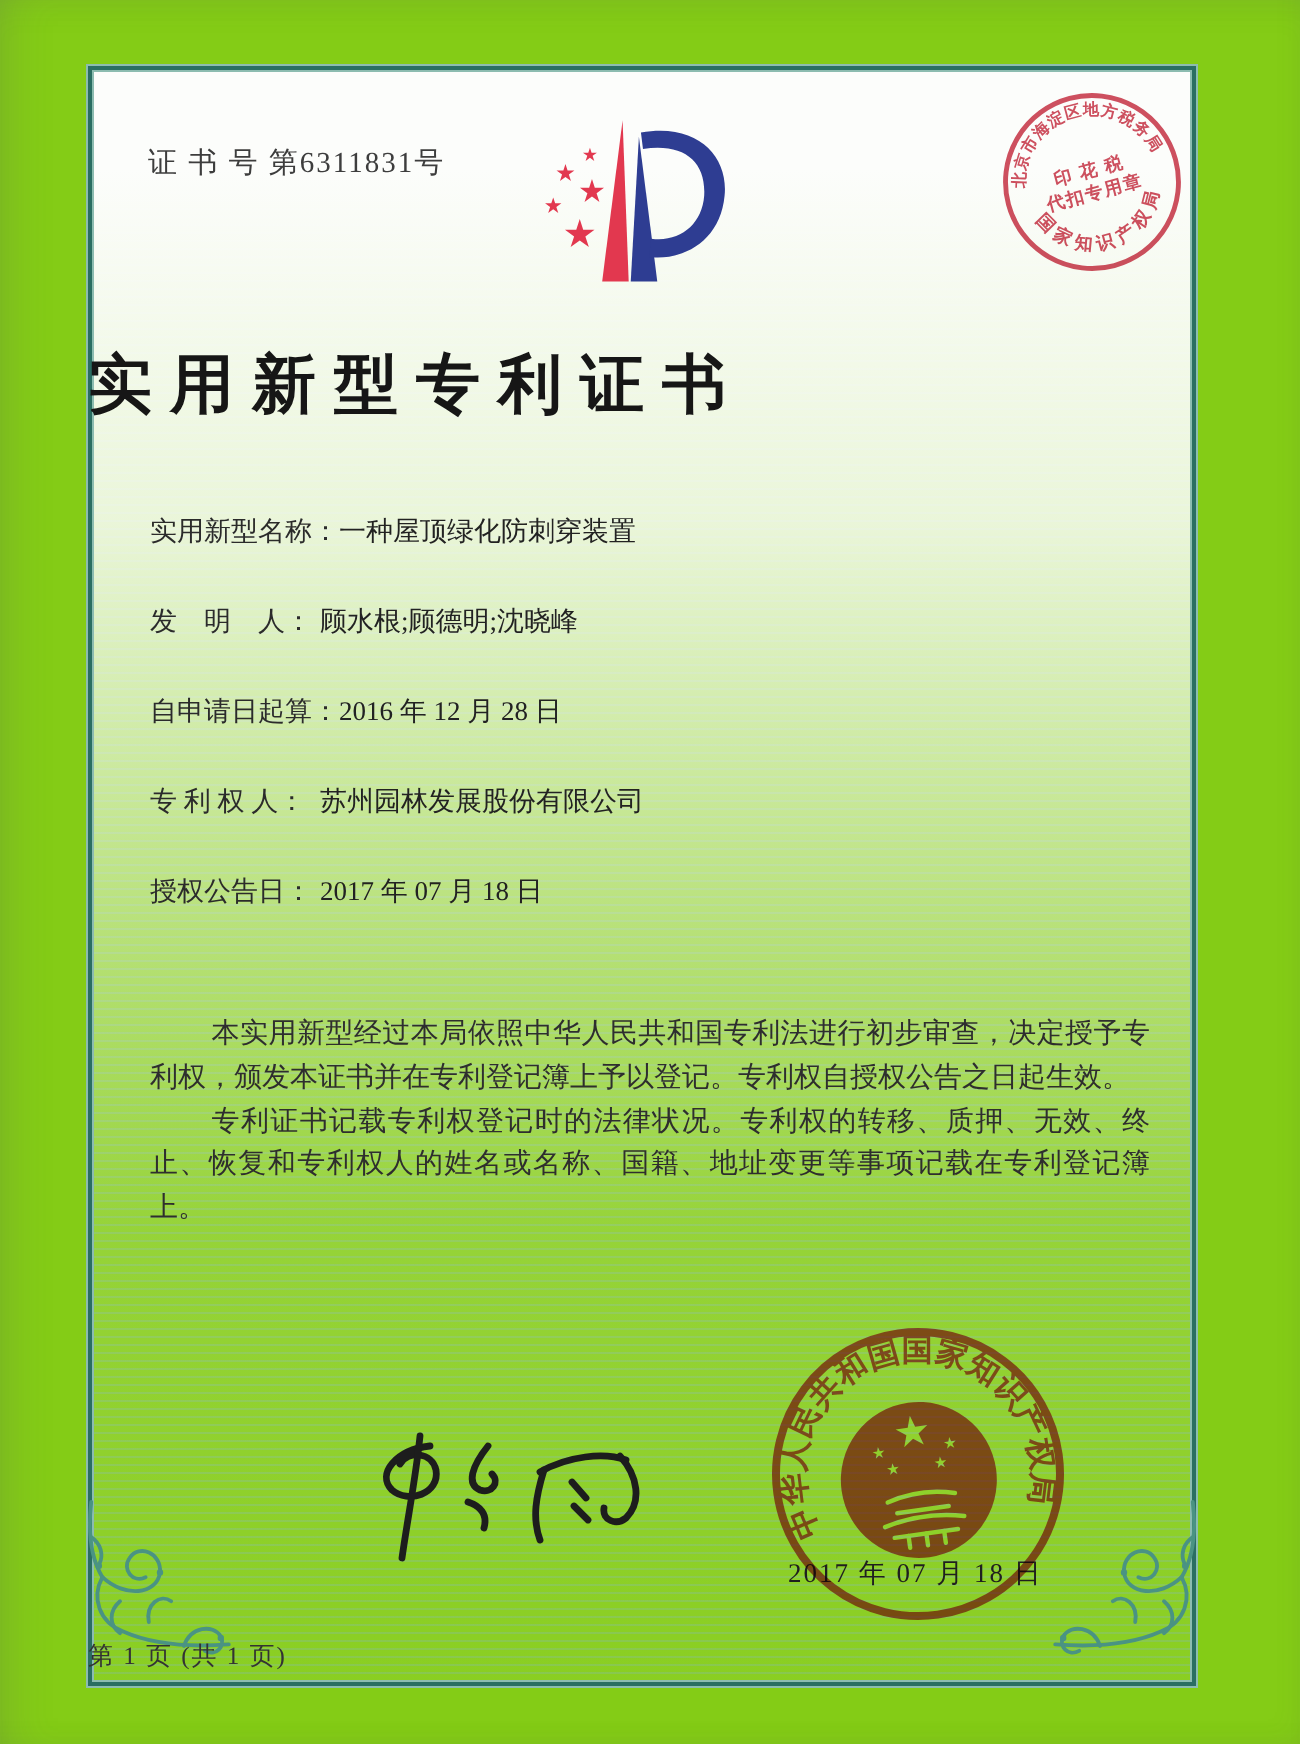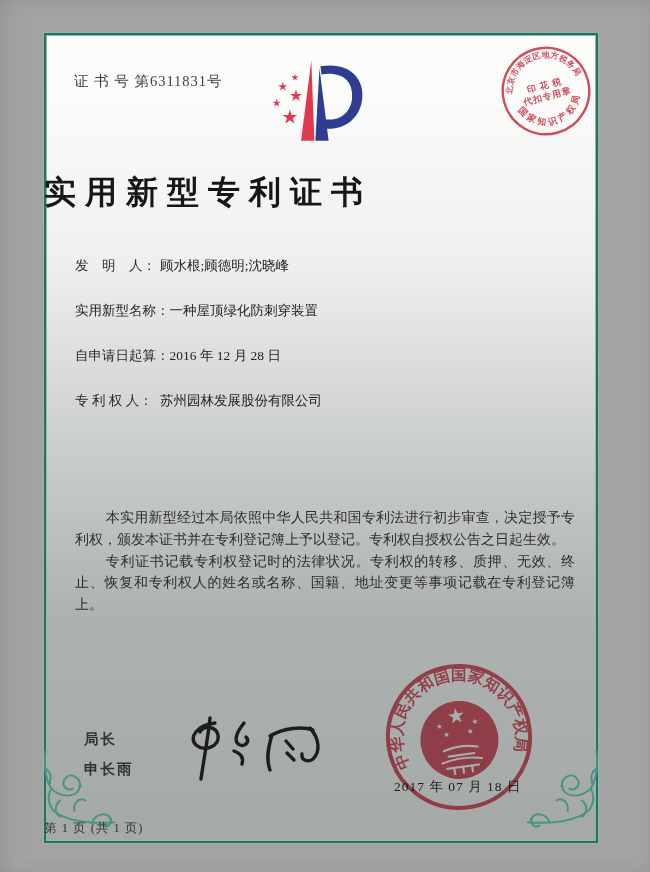--- a/index.html
+++ b/index.html
@@ -1,21 +1,21 @@
 <!DOCTYPE html>
 <html><head>
 <meta charset="utf-8">
 <style>
   html,body{margin:0;padding:0;}
   body{
     width:650px;height:872px;overflow:hidden;position:relative;
     background:#f6f6f3;
     font-family:"Liberation Serif","DejaVu Serif",serif;
   }
-  .paper{position:absolute;inset:0;background:#a3a3a3;}
+  .paper{position:absolute;inset:0;background:#84cc16;}
   .edge-shadow{position:absolute;inset:0;pointer-events:none;z-index:9;
     box-shadow:inset 16px 0 26px -18px rgba(90,100,95,.35), inset 0 12px 20px -16px rgba(90,100,95,.22), inset -8px -8px 18px -14px rgba(90,100,95,.18);}
   
   .frame{position:absolute;left:44px;top:33px;right:52px;bottom:29px;
     border:2px solid #2a6e62;
     box-shadow:0 0 0 1px #8cbcb0, inset 0 0 0 1px #8cbcb0;}
   
   .texture{position:absolute;left:47px;top:36px;right:55px;bottom:32px;
     background:repeating-linear-gradient(180deg, rgba(126,184,160,.34) 0 1px, rgba(255,255,255,0) 1px 4px);}
   .texture-fade{position:absolute;left:47px;top:36px;right:55px;bottom:32px;
@@ -115,42 +115,41 @@
       </text>
       <text x="50" y="47" text-anchor="middle" font-size="9.5" font-weight="700" letter-spacing="1" font-family="'Liberation Serif','DejaVu Serif',serif">印 花 税</text>
       <text x="50" y="59" text-anchor="middle" font-size="9.5" font-weight="700" letter-spacing="1" font-family="'Liberation Serif','DejaVu Serif',serif">代扣专用章</text>
     </g>
   </svg>
 
   <div class="title">实用新型专利证书</div>
 
   <div class="fields">
     <div class="field-row">
-      <span class="field-label">发　明　人：</span><span class="field-value">顾水根;顾德明;沈晓峰</span>
+      <span class="field-label">实用新型名称：</span><span class="field-value">一种屋顶绿化防刺穿装置</span>
     </div>
     <div class="field-row">
-      <span class="field-label">实用新型名称：</span><span class="field-value">一种屋顶绿化防刺穿装置</span>
+      <span class="field-label">发　明　人：</span><span class="field-value">顾水根;顾德明;沈晓峰</span>
     </div>
     <div class="field-row">
       <span class="field-label">自申请日起算：</span><span class="field-value">2016 年 12 月 28 日</span>
     </div>
     <div class="field-row">
       <span class="field-label">专 利 权 人：</span><span class="field-value">苏州园林发展股份有限公司</span>
+    </div>
+    <div class="field-row">
+      <span class="field-label">授权公告日：</span><span class="field-value">2017 年 07 月 18 日</span>
     </div>
   </div>
 
   <div class="body-text">
     <p>本实用新型经过本局依照中华人民共和国专利法进行初步审查，决定授予专利权，颁发本证书并在专利登记簿上予以登记。专利权自授权公告之日起生效。</p>
     <p>专利证书记载专利权登记时的法律状况。专利权的转移、质押、无效、终止、恢复和专利权人的姓名或名称、国籍、地址变更等事项记载在专利登记簿上。</p>
   </div>
 
-  <div class="sig-block">
-    <div>局长</div>
-    <div>申长雨</div>
-  </div>
 
   <svg class="signature" viewBox="0 0 190 100">
     <g fill="none" stroke="#1d1d1d" stroke-width="3.4" stroke-linecap="round">
       <path d="M55,30 C38,32 28,44 36,52 C44,59 60,54 58,42 C56,33 44,32 40,39"></path>
       <path d="M50,25 C48,45 44,65 41,86"></path>
       <path d="M84,30 C76,40 73,49 80,52 C86,54 90,48 86,44"></path>
       <path d="M74,58 C80,60 84,64 82,71"></path>
       <path d="M112,42 C108,55 106,66 110,77"></path>
       <path d="M110,43 C124,35 142,33 153,37"></path>
       <path d="M150,35 C159,45 161,58 153,66 C148,70 141,67 142,61"></path>

